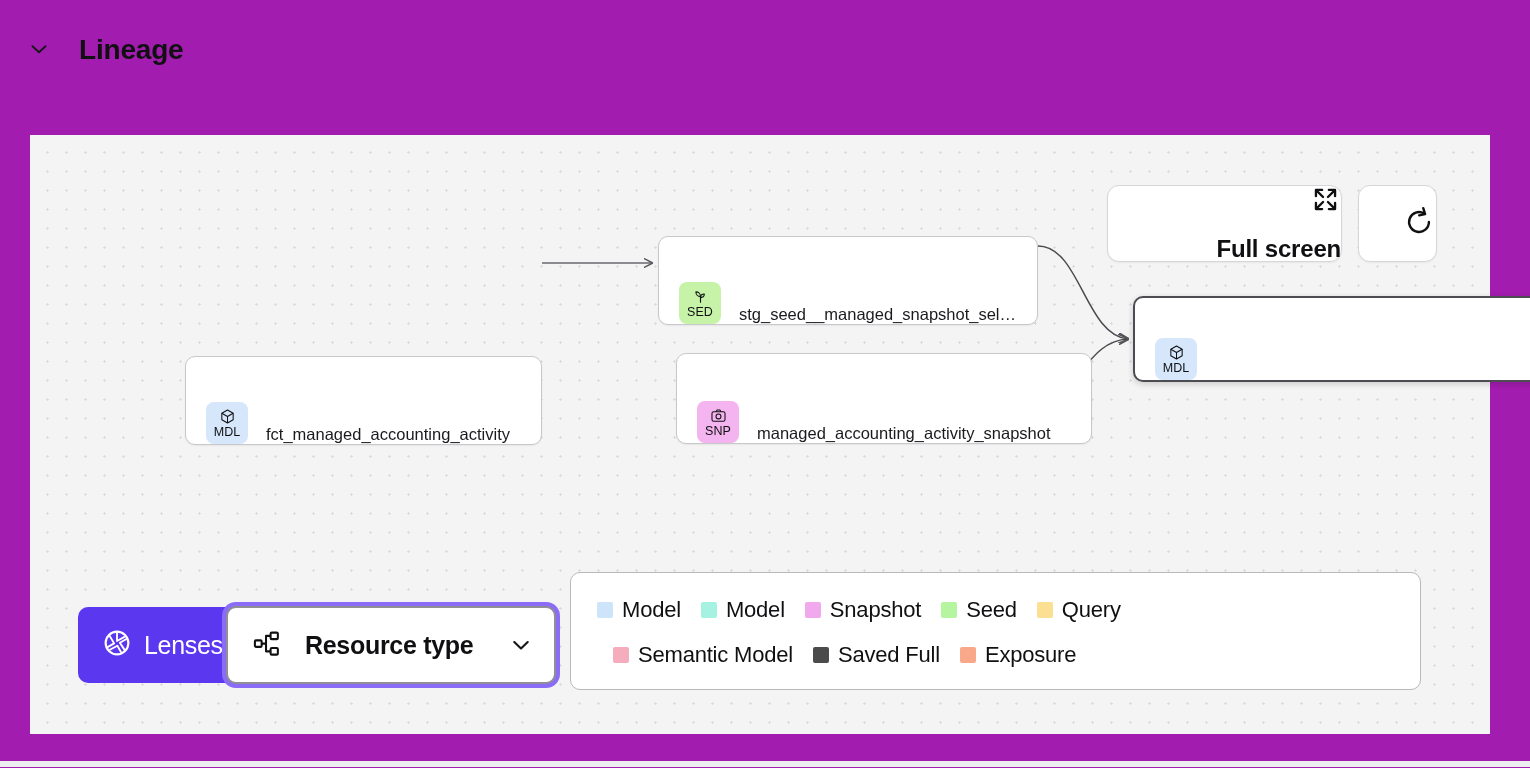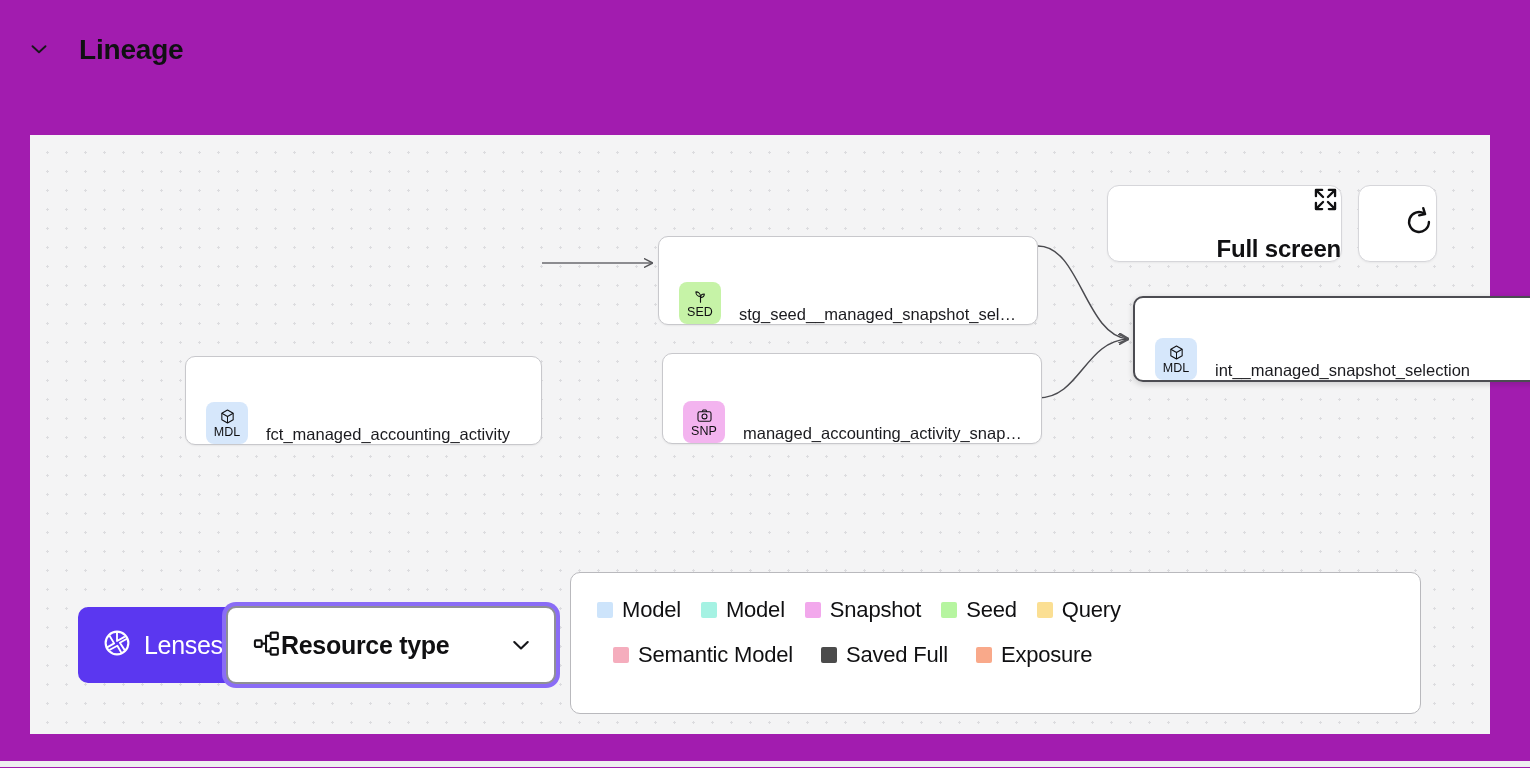--- a/index.html
+++ b/index.html
@@ -89,29 +89,29 @@
     z-index: 5;
     flex-direction: column;
   }
   #fullscreen-button { left: 1077px; top: 50px; width: 235px; height: 77px; gap: 16px; }
   #refresh-button { left: 1328px; top: 50px; width: 79px; height: 77px; }
   .btn-label { font-size: 24px; font-weight: 700; color: #101012; letter-spacing: -0.2px; }
 
   
   .legend {
     position: absolute; left: 540px; top: 437px;
-    width: 851px; height: 142px;
+    width: 851px; height: 118px;
     background: #ffffff;
     border: 1px solid #b9b9bd;
     border-radius: 10px;
     padding: 14px 26px 0 26px;
     z-index: 5;
   }
   .legend-row { display: flex; align-items: center; height: 45px; }
-  .legend-row.row-2 { padding-left: 16px; gap: 8px; }
+  .legend-row.row-2 { padding-left: 16px; }
   .legend-item { display: flex; align-items: center; margin-right: 20px; }
   .legend-swatch {
     width: 16px; height: 16px; border-radius: 2px;
     margin-right: 9px; flex: 0 0 auto;
   }
   .legend-text { font-size: 22px; color: #101012; letter-spacing: -0.2px; white-space: nowrap; }
 
   
   .lenses-button {
     position: absolute; left: 48px; top: 472px;
@@ -130,21 +130,21 @@
     background: #ffffff;
     border: 2px solid #8f8f95;
     border-radius: 10px;
     box-shadow: 0 0 0 4px #8a6cf6;
     display: flex; align-items: center;
     padding: 0 20px 0 24px;
     cursor: pointer; z-index: 7;
   }
   .dropdown-label {
     flex: 1 1 auto;
-    margin-left: 0;
+    margin-left: 24px;
     font-size: 25px; font-weight: 700; color: #101012;
     letter-spacing: -0.3px;
   }
   .dropdown-chevron { flex: 0 0 auto; display: flex; align-items: center; }
 
   .bottom-divider {
     position: absolute; left: 0; top: 761px;
     width: 1530px; height: 6px;
     background: #eeeef0;
   }
@@ -202,21 +202,21 @@
             <path d="M12 20 V12" stroke="#101012" stroke-width="1.6" stroke-linecap="round"></path>
             <path d="M12 12 C12 8 9 5.5 5.5 5.5 C5.5 9 8.2 12 12 12 Z" stroke="#101012" stroke-width="1.5" stroke-linejoin="round"></path>
             <path d="M12 13.6 C12 10.8 14.4 8.6 17.4 8.6 C17.4 11.4 15 13.6 12 13.6 Z" stroke="#101012" stroke-width="1.5" stroke-linejoin="round"></path>
           </svg>
         </span>
         <span class="badge-abbr">SED</span>
       </div>
       <div class="node-label">stg_seed__managed_snapshot_selecti...</div>
     </div>
 
-    <div class="node" style="left:632px; top:218px; width:380px; height:91px;">
+    <div class="node" style="left:646px; top:218px; width:416px; height:91px;">
       <div class="node-badge" style="background:#f3b4ef;">
         <span>
           <svg width="17" height="17" viewBox="0 0 24 24" fill="none">
             <rect x="2.8" y="6.8" width="18.4" height="13.2" rx="2.4" stroke="#101012" stroke-width="1.5"></rect>
             <path d="M8.6 6.8 L10 4.2 H14 L15.4 6.8" stroke="#101012" stroke-width="1.5" stroke-linejoin="round"></path>
             <circle cx="12" cy="13.3" r="3.5" stroke="#101012" stroke-width="1.5"></circle>
           </svg>
         </span>
         <span class="badge-abbr">SNP</span>
       </div>
@@ -227,21 +227,20 @@
       <div class="node-badge" style="background:#d6e7fb;">
         <span>
           <svg width="17" height="17" viewBox="0 0 24 24" fill="none">
             <path d="M12 2.8 20 7.3 20 16.7 12 21.2 4 16.7 4 7.3 Z" stroke="#101012" stroke-width="1.5" stroke-linejoin="round"></path>
             <path d="M4 7.3 12 11.9 20 7.3" stroke="#101012" stroke-width="1.5" stroke-linejoin="round"></path>
             <path d="M12 11.9 12 21.2" stroke="#101012" stroke-width="1.5" stroke-linejoin="round"></path>
           </svg>
         </span>
         <span class="badge-abbr">MDL</span>
       </div>
-      <div class="node-label">int__managed_snapshot_selection</div>
     </div>
 
     <div class="canvas-btn" id="fullscreen-button">
       <span>
         <svg width="31" height="31" viewBox="0 0 24 24" fill="none">
           <path d="M9.4 4.6 H4.6 V9.4" stroke="#101012" stroke-width="1.8" stroke-linecap="round" stroke-linejoin="round"></path>
           <path d="M14.6 4.6 H19.4 V9.4" stroke="#101012" stroke-width="1.8" stroke-linecap="round" stroke-linejoin="round"></path>
           <path d="M9.4 19.4 H4.6 V14.6" stroke="#101012" stroke-width="1.8" stroke-linecap="round" stroke-linejoin="round"></path>
           <path d="M14.6 19.4 H19.4 V14.6" stroke="#101012" stroke-width="1.8" stroke-linecap="round" stroke-linejoin="round"></path>
           <path d="M4.9 4.9 L10.1 10.1" stroke="#101012" stroke-width="1.8" stroke-linecap="round"></path>

